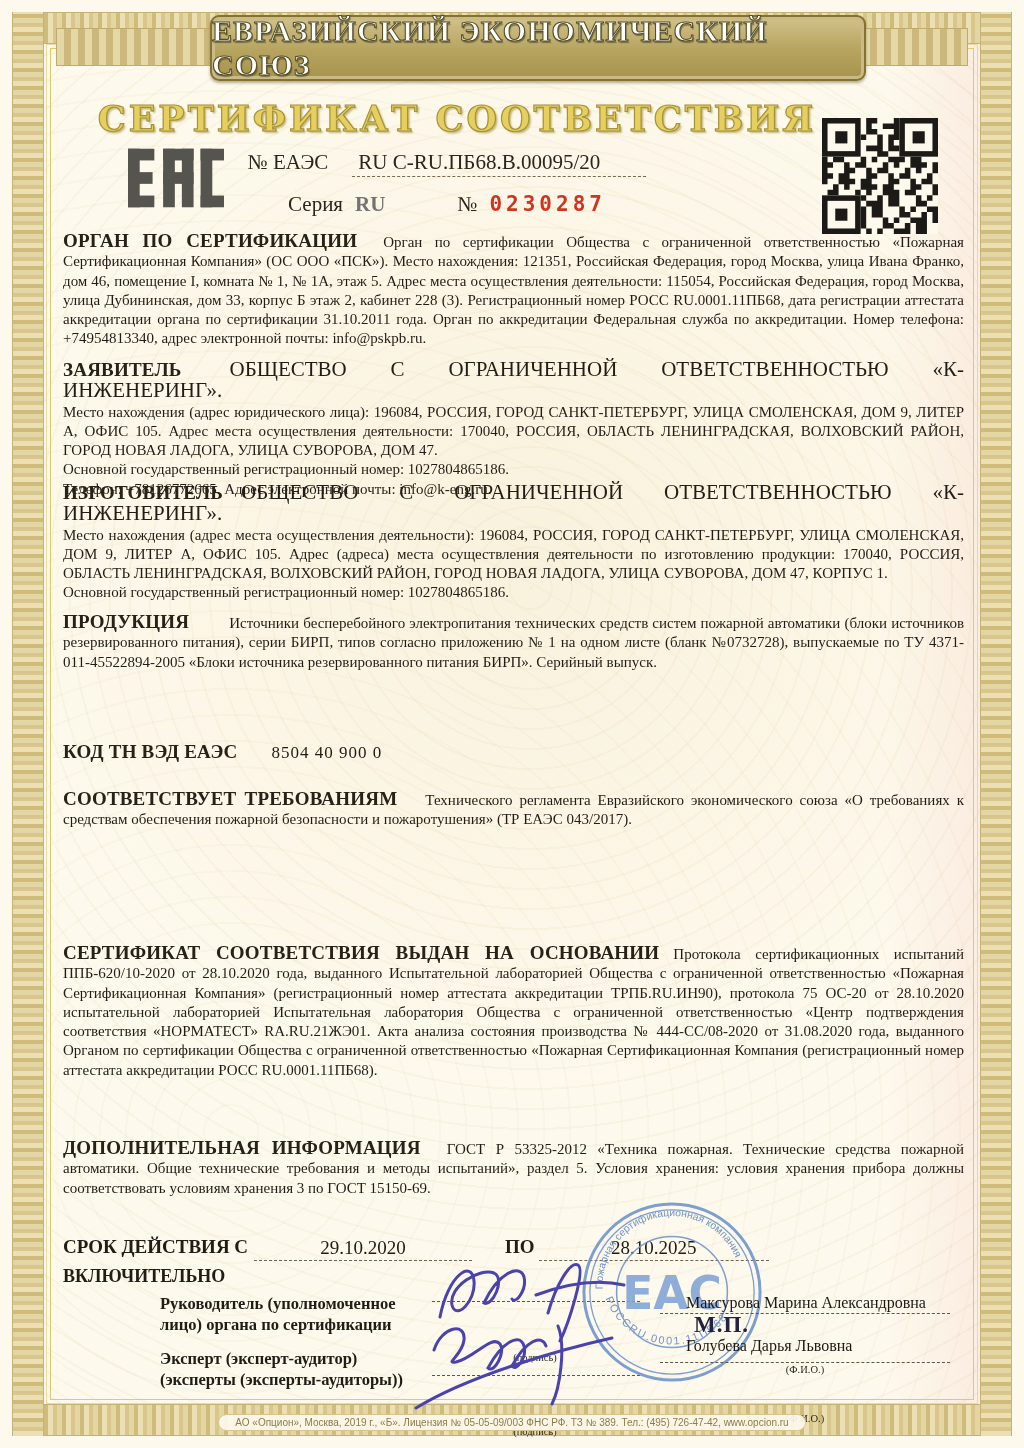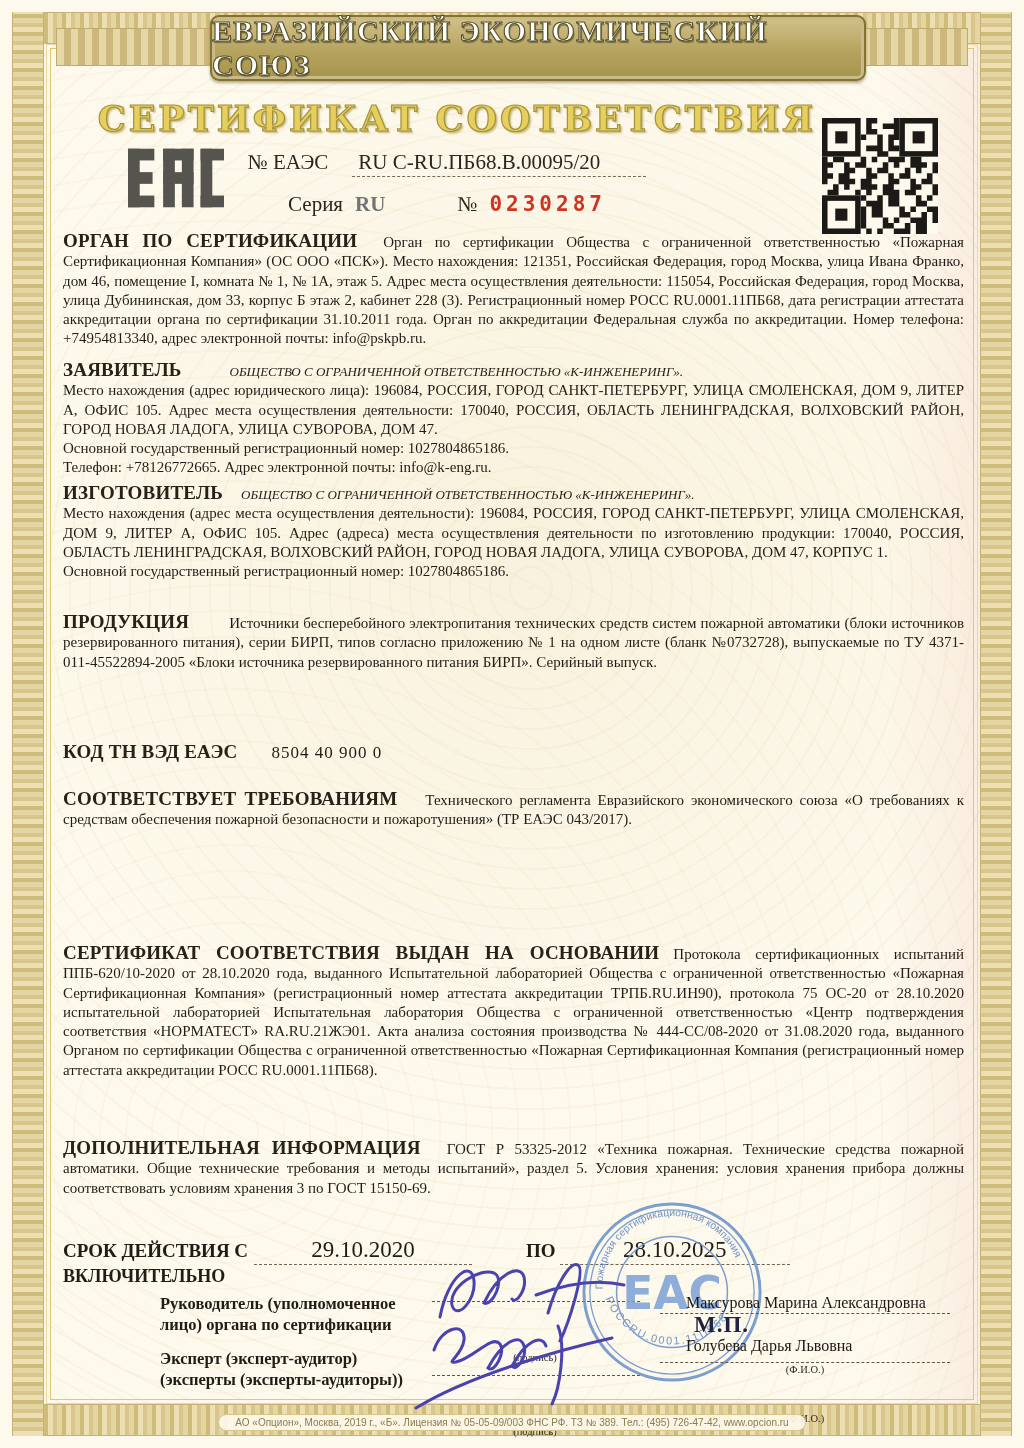--- a/index.html
+++ b/index.html
@@ -57,27 +57,27 @@
   .series .red{color:#737373;font-weight:bold;}
   .series .gap1{display:inline-block;width:12px;} .series .gap2{display:inline-block;width:72px;}
   .series .serial{font-family:"DejaVu Sans Mono",monospace;font-size:21px;letter-spacing:4px;color:#cf3420;font-weight:bold;}
 
   .qr{position:absolute;left:822px;top:118px;width:116px;height:116px;z-index:3;}
 
   .sec{position:absolute;left:63px;width:901px;font-size:15px;line-height:19.3px;
        text-align:justify;color:#211d16;z-index:3;}
   .h{font-weight:bold;font-size:19px;letter-spacing:.2px;color:#272217;}
   .line{text-align:left;}
-  .intro{font-size:13px;font-style:italic;}
+  .intro{font-size:21px;}
   .code-val{font-size:17px;margin-left:34px;letter-spacing:1px;}
 
   .validity{position:absolute;left:63px;top:1234px;width:820px;z-index:3;display:flex;align-items:flex-end;}
   .v-label{font-weight:bold;font-size:19px;white-space:nowrap;}
   .date-slot{display:inline-block;border-bottom:1.6px dashed #6e6450;text-align:center;
-     font-size:23px;padding-bottom:1px;transform:translateY(3px);}
+     font-size:19px;padding-bottom:1px;transform:translateY(3px);}
   .incl{position:absolute;left:63px;top:1266px;font-weight:bold;font-size:18px;z-index:3;}
 
   .sig-label{position:absolute;left:160px;width:310px;font-weight:bold;font-size:16.5px;
      line-height:21px;white-space:pre-line;z-index:4;text-align:left;}
   .sig-line{position:absolute;border-bottom:1.4px dashed #5f5647;z-index:4;}
   .cap{position:absolute;font-size:10.5px;color:#2c2820;z-index:5;text-align:center;margin-top:48px;}
   .name{position:absolute;font-size:16px;color:#1d1914;z-index:5;white-space:nowrap;}
   .mp{position:absolute;left:694px;top:1312px;font-size:23px;font-weight:bold;color:#23233f;z-index:6;letter-spacing:1px;}
   .stamp{position:absolute;left:578px;top:1198px;width:188px;height:188px;z-index:4;opacity:.88;}
   .sig-svg{position:absolute;z-index:6;}
@@ -185,21 +185,21 @@
     </div>
   </div>
 
   <div class="sec" style="top:1138px">
     <span class="h" style="margin-right:26px">ДОПОЛНИТЕЛЬНАЯ ИНФОРМАЦИЯ</span><span>ГОСТ Р 53325-2012 «Техника пожарная. Технические средства пожарной автоматики. Общие технические требования и методы испытаний», раздел 5. Условия хранения: условия хранения прибора должны соответствовать условиям хранения 3 по ГОСТ 15150-69.</span>
   </div>
 
   <div class="validity">
     <span class="v-label">СРОК ДЕЙСТВИЯ С</span>
     <span class="date-slot" style="width:218px;margin-left:6px">29.10.2020</span>
-    <span class="v-label" style="margin-left:54px">ПО</span>
+    <span class="v-label" style="margin-left:33px">ПО</span>
     <span class="date-slot" style="width:230px;margin-left:4px">28.10.2025</span>
   </div>
   <div class="incl">ВКЛЮЧИТЕЛЬНО</div>
 
   <div class="sig-label" style="top:1293px">Руководитель (уполномоченное
 лицо) органа по сертификации</div>
   <div class="sig-line" style="left:432px;top:1301px;width:208px"></div>
   <div class="cap" style="left:460px;top:1304px;width:150px">(подпись)</div>
 
   <div class="sig-label" style="top:1348px">Эксперт (эксперт-аудитор)

